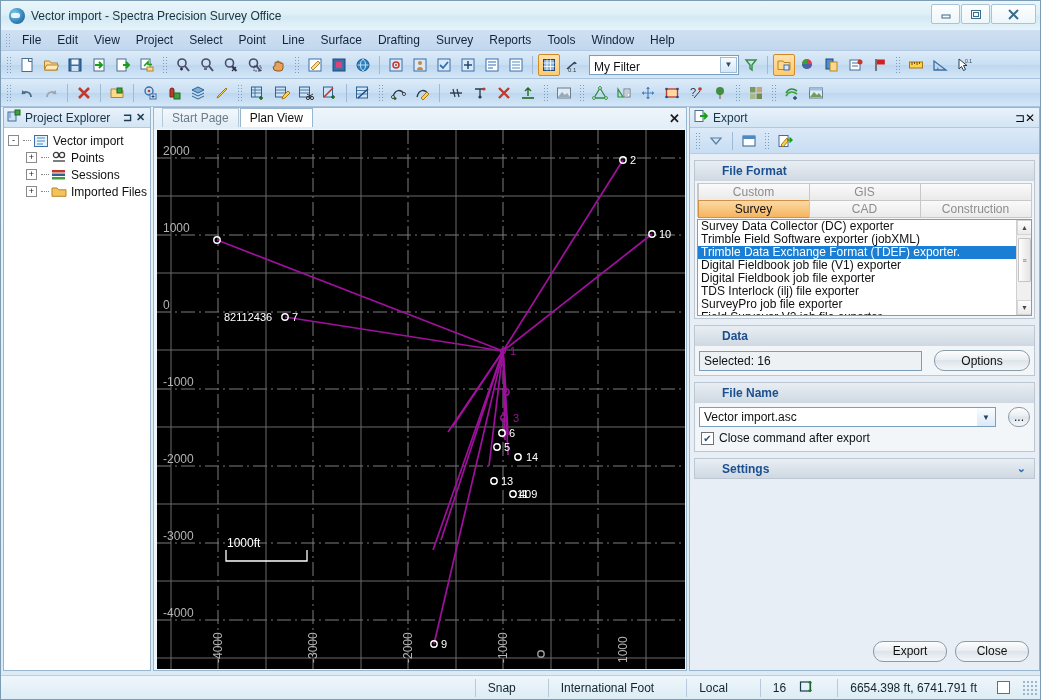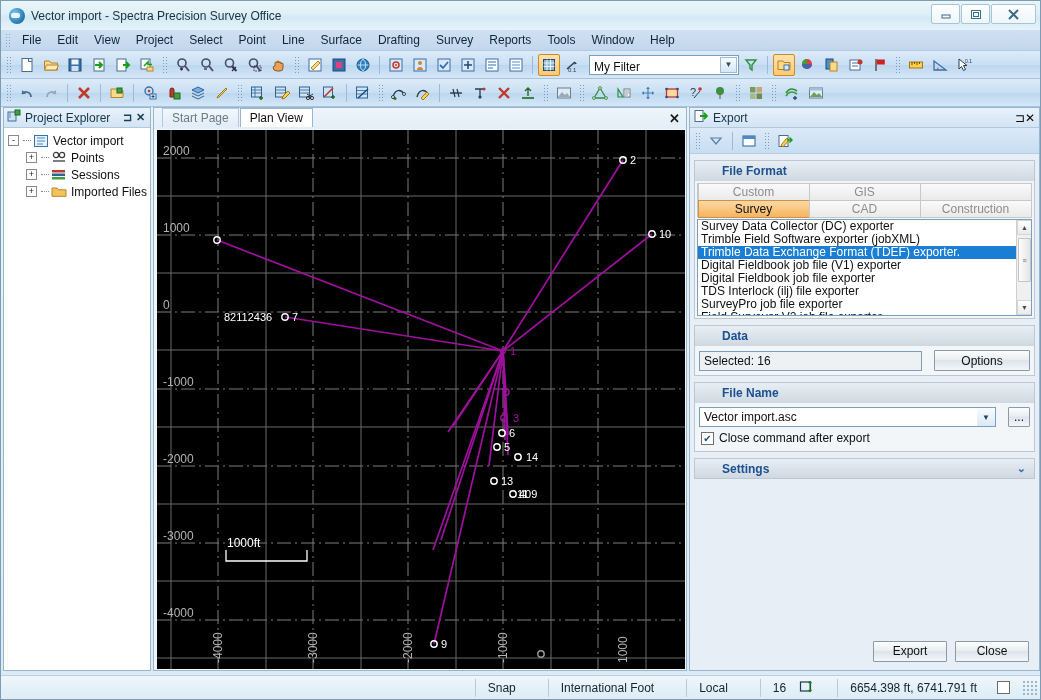--- a/index.html
+++ b/index.html
@@ -212,21 +212,21 @@
     border: 1px solid #bcc7d2; border-top: none; background: #f3f6f9; padding: 4px;
   }
   .row { display: flex; align-items: center; gap: 12px; }
   .textbox {
     height: 20px; background: #fff; border: 1px solid #7b9ebd;
     display: flex; align-items: center; padding-left: 4px; font-size: 12px; color: #101010;
   }
   .btn {
     height: 21px; min-width: 74px; padding: 0 8px;
     background: linear-gradient(180deg,#fdfdfd 0%, #e9eef2 45%, #dde4ea 50%, #f2f6f9 100%);
-    border: 1px solid #8a9aa8; border-radius: 1px;
+    border: 1px solid #8a9aa8; border-radius: 10px;
     display:flex; align-items:center; justify-content:center;
     font-size: 12px; color: #101010;
   }
   .btn.sm { min-width: 22px; height: 20px; padding: 0 4px; }
   .chk-row { display:flex; align-items:center; gap:5px; padding: 4px 2px 2px 2px; font-size: 12px; color:#101010;}
   .chkbox {
     width: 13px; height: 13px; background: #fff; border: 1px solid #707070;
     display:flex; align-items:center; justify-content:center; font-size: 10px; color:#1f4e79;
   }
   .combo-arrow {

